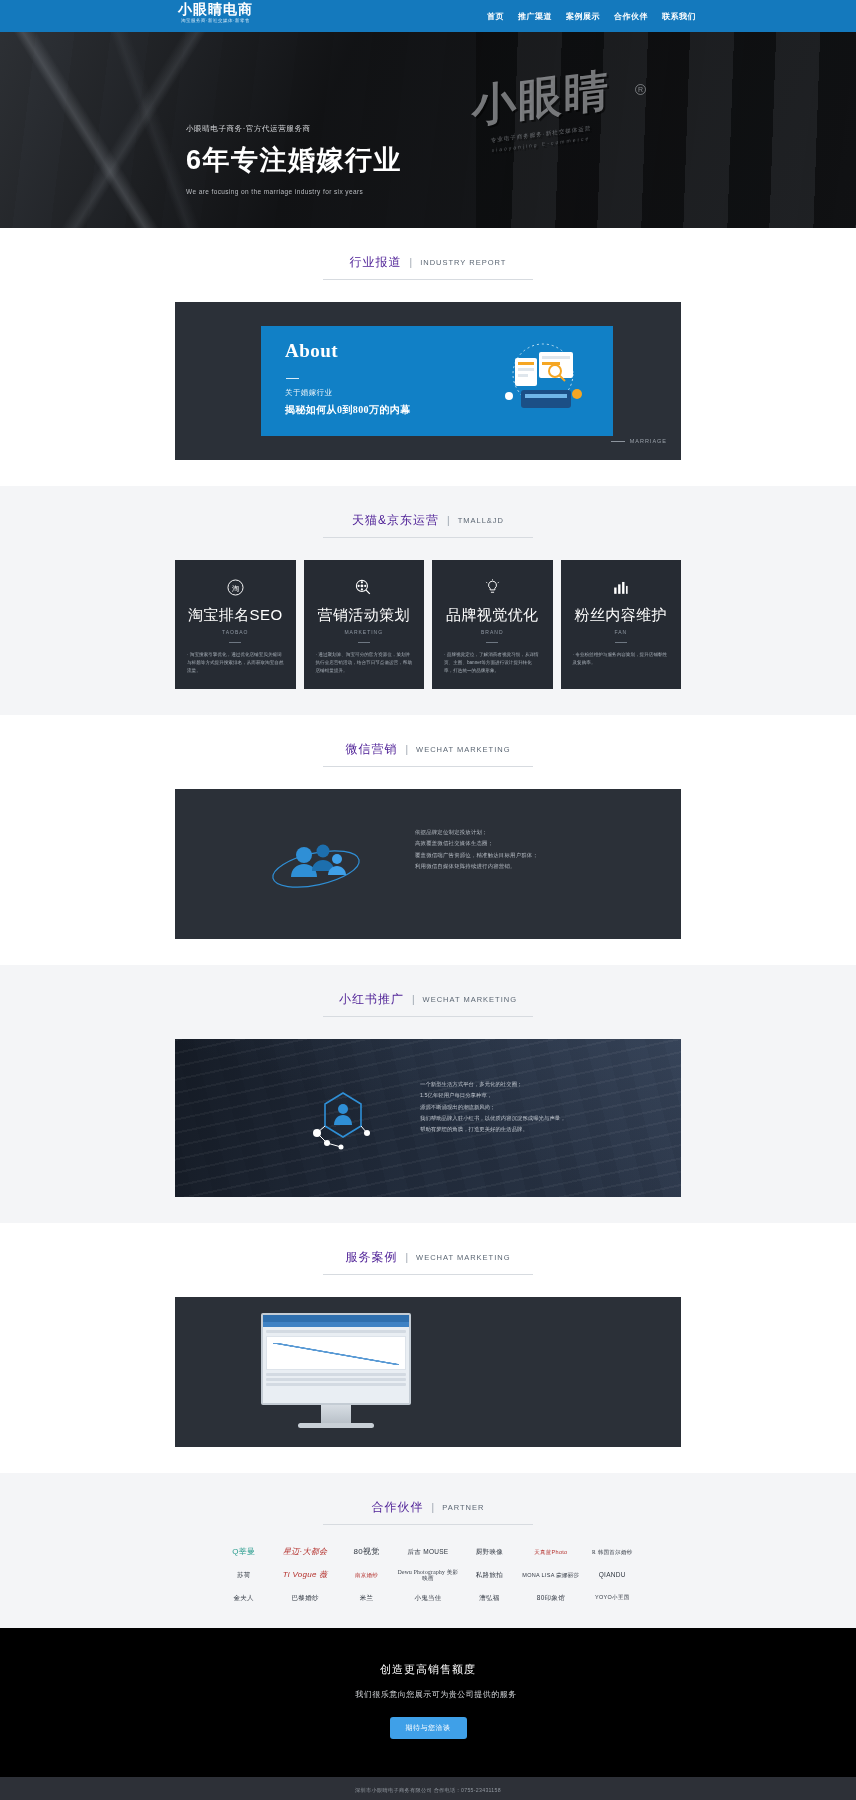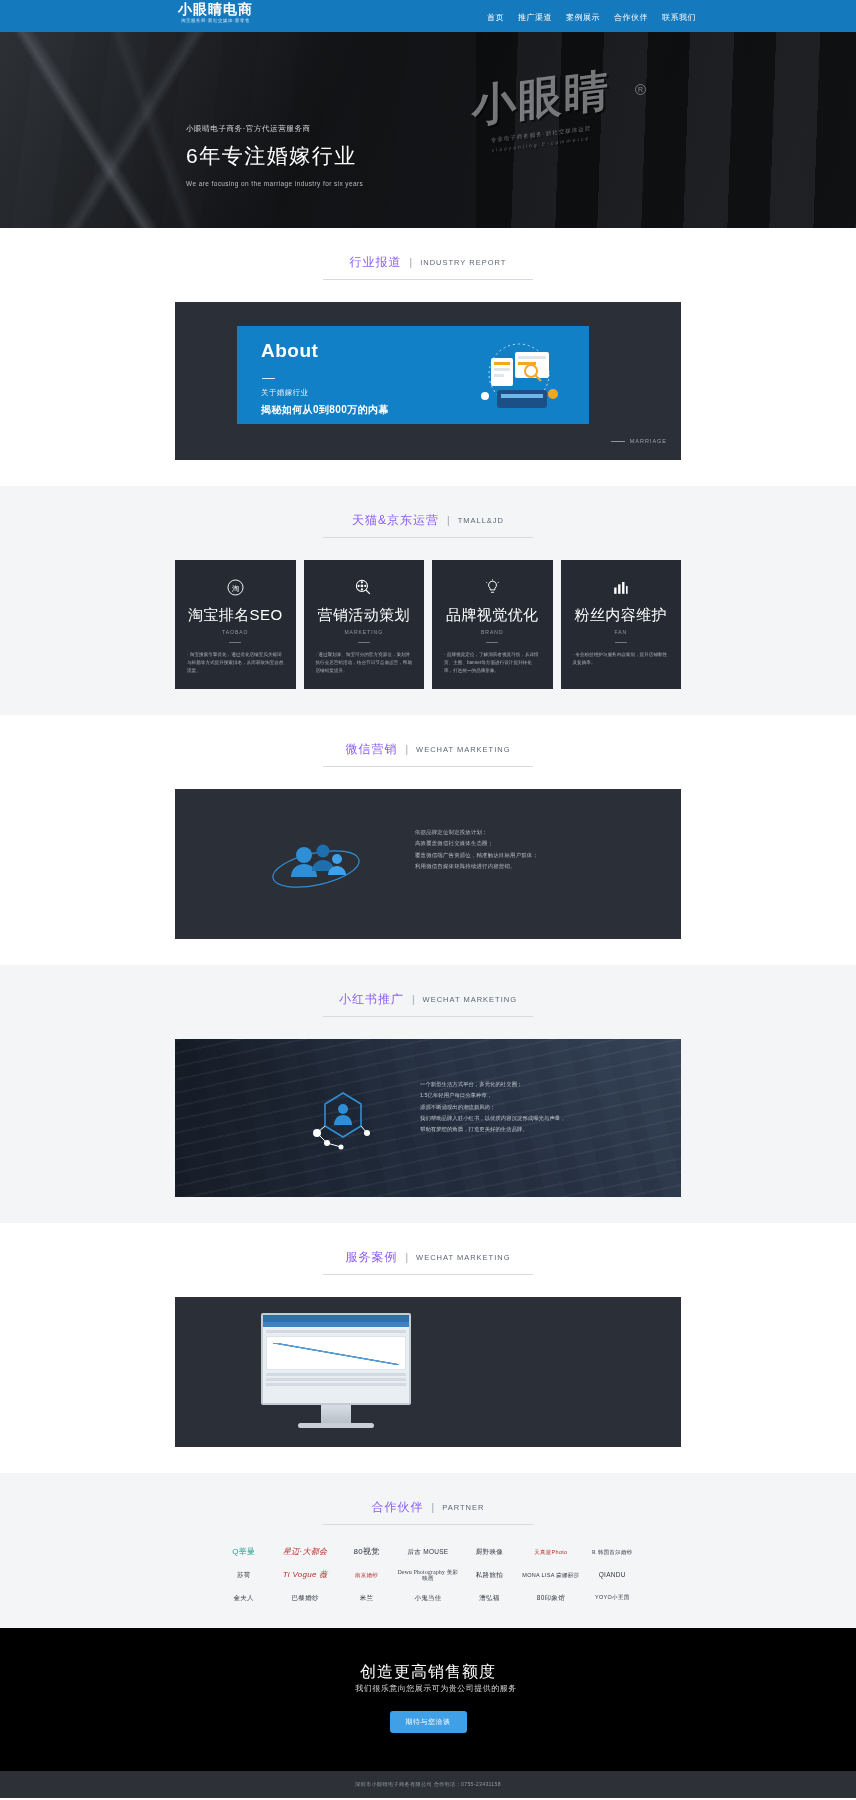--- a/index.html
+++ b/index.html
@@ -33,24 +33,26 @@
     letter-spacing: 1px;
   }
   .logo-sub {
     color: #cfe6f6;
     font-size: 4.5px;
     letter-spacing: .5px;
     margin-top: 3px;
   }
   .nav {
     position: absolute;
-    right: 160px; top: 12px;
+    right: 160px; top: 0;
     height: 32px;
     display: flex;
+    align-items: center;
     gap: 14px;
+    font-weight: bold;
   }
   .nav-item {
     color: #ffffff;
     font-size: 8px;
     cursor: pointer;
     letter-spacing: .5px;
   }
   .nav-item.active { color: #ffffff; }
 
   
@@ -122,22 +124,22 @@
     z-index: 4;
   }
   .hero-kicker {
     color: #d7d9dc;
     font-size: 7.5px;
     letter-spacing: .6px;
     margin-bottom: 8px;
   }
   .hero-title {
     color: #ffffff;
-    font-size: 21px;
-    font-weight: normal;
+    font-size: 27px;
+    font-weight: bold;
     letter-spacing: 1.5px;
     margin-bottom: 10px;
   }
   .hero-en {
     color: #b9bcc0;
     font-size: 6.5px;
     letter-spacing: .4px;
   }
 
   
@@ -145,21 +147,21 @@
   .sec-white { background: #ffffff; }
   .sec-grey  { background: #f4f5f7; }
   .sec-title {
     display: flex;
     align-items: center;
     justify-content: center;
     gap: 8px;
     padding: 26px 0 0 0;
   }
   .sec-title .cn {
-    color: #8b5cf6;
+    color: #4c1d95;
     font-size: 12px;
     letter-spacing: 1px;
   }
   .sec-title .divider {
     color: #9aa3ad;
     font-size: 10px;
   }
   .sec-title .en {
     color: #5b6673;
     font-size: 7.5px;
@@ -175,23 +177,24 @@
   
   .band {
     width: 506px;
     margin: 22px auto 0 auto;
     background: #2b3038;
     position: relative;
   }
   .about-band { height: 158px; }
   .about-blue {
     position: absolute;
-    left: 62px; top: 24px;
-    width: 352px; height: 98px;
+    left: 86px; top: 24px;
+    width: 352px; height: 110px;
     background: #1180c6;
+    font-family: Liberation Serif, serif;
   }
   .about-h {
     position:absolute; left: 24px; top: 14px;
     color: #ffffff; font-size: 19px; font-weight: bold; letter-spacing: .5px;
   }
   .about-dash {
     position:absolute; left: 25px; top: 52px;
     width: 13px; height: 1px; background: rgba(255,255,255,.85);
   }
   .about-l1 {
@@ -347,21 +350,21 @@
   .brand.serif { font-family: "Liberation Serif", "DejaVu Serif", serif; }
   .brand.small { font-size: 6.5px; }
   .brand.tiny { font-size: 5.5px; }
 
   
   .cta {
     background: #000000;
     padding: 34px 0 38px 0;
     text-align: center;
   }
-  .cta-h { color:#ffffff; font-size: 16px; letter-spacing: 1px; }
+  .cta-h { color:#ffffff; font-size: 11px; letter-spacing: 1px; margin-bottom: 12px;}
   .cta-p { color:#d7dade; font-size: 8px; letter-spacing: .5px; margin-bottom: 16px; margin-left: 16px;}
   .cta-btn {
     display:inline-block;
     background:#3fa0e8;
     color:#ffffff;
     font-size: 7px;
     padding: 6px 16px;
     border-radius: 3px;
     letter-spacing: .5px;
     border: none;

